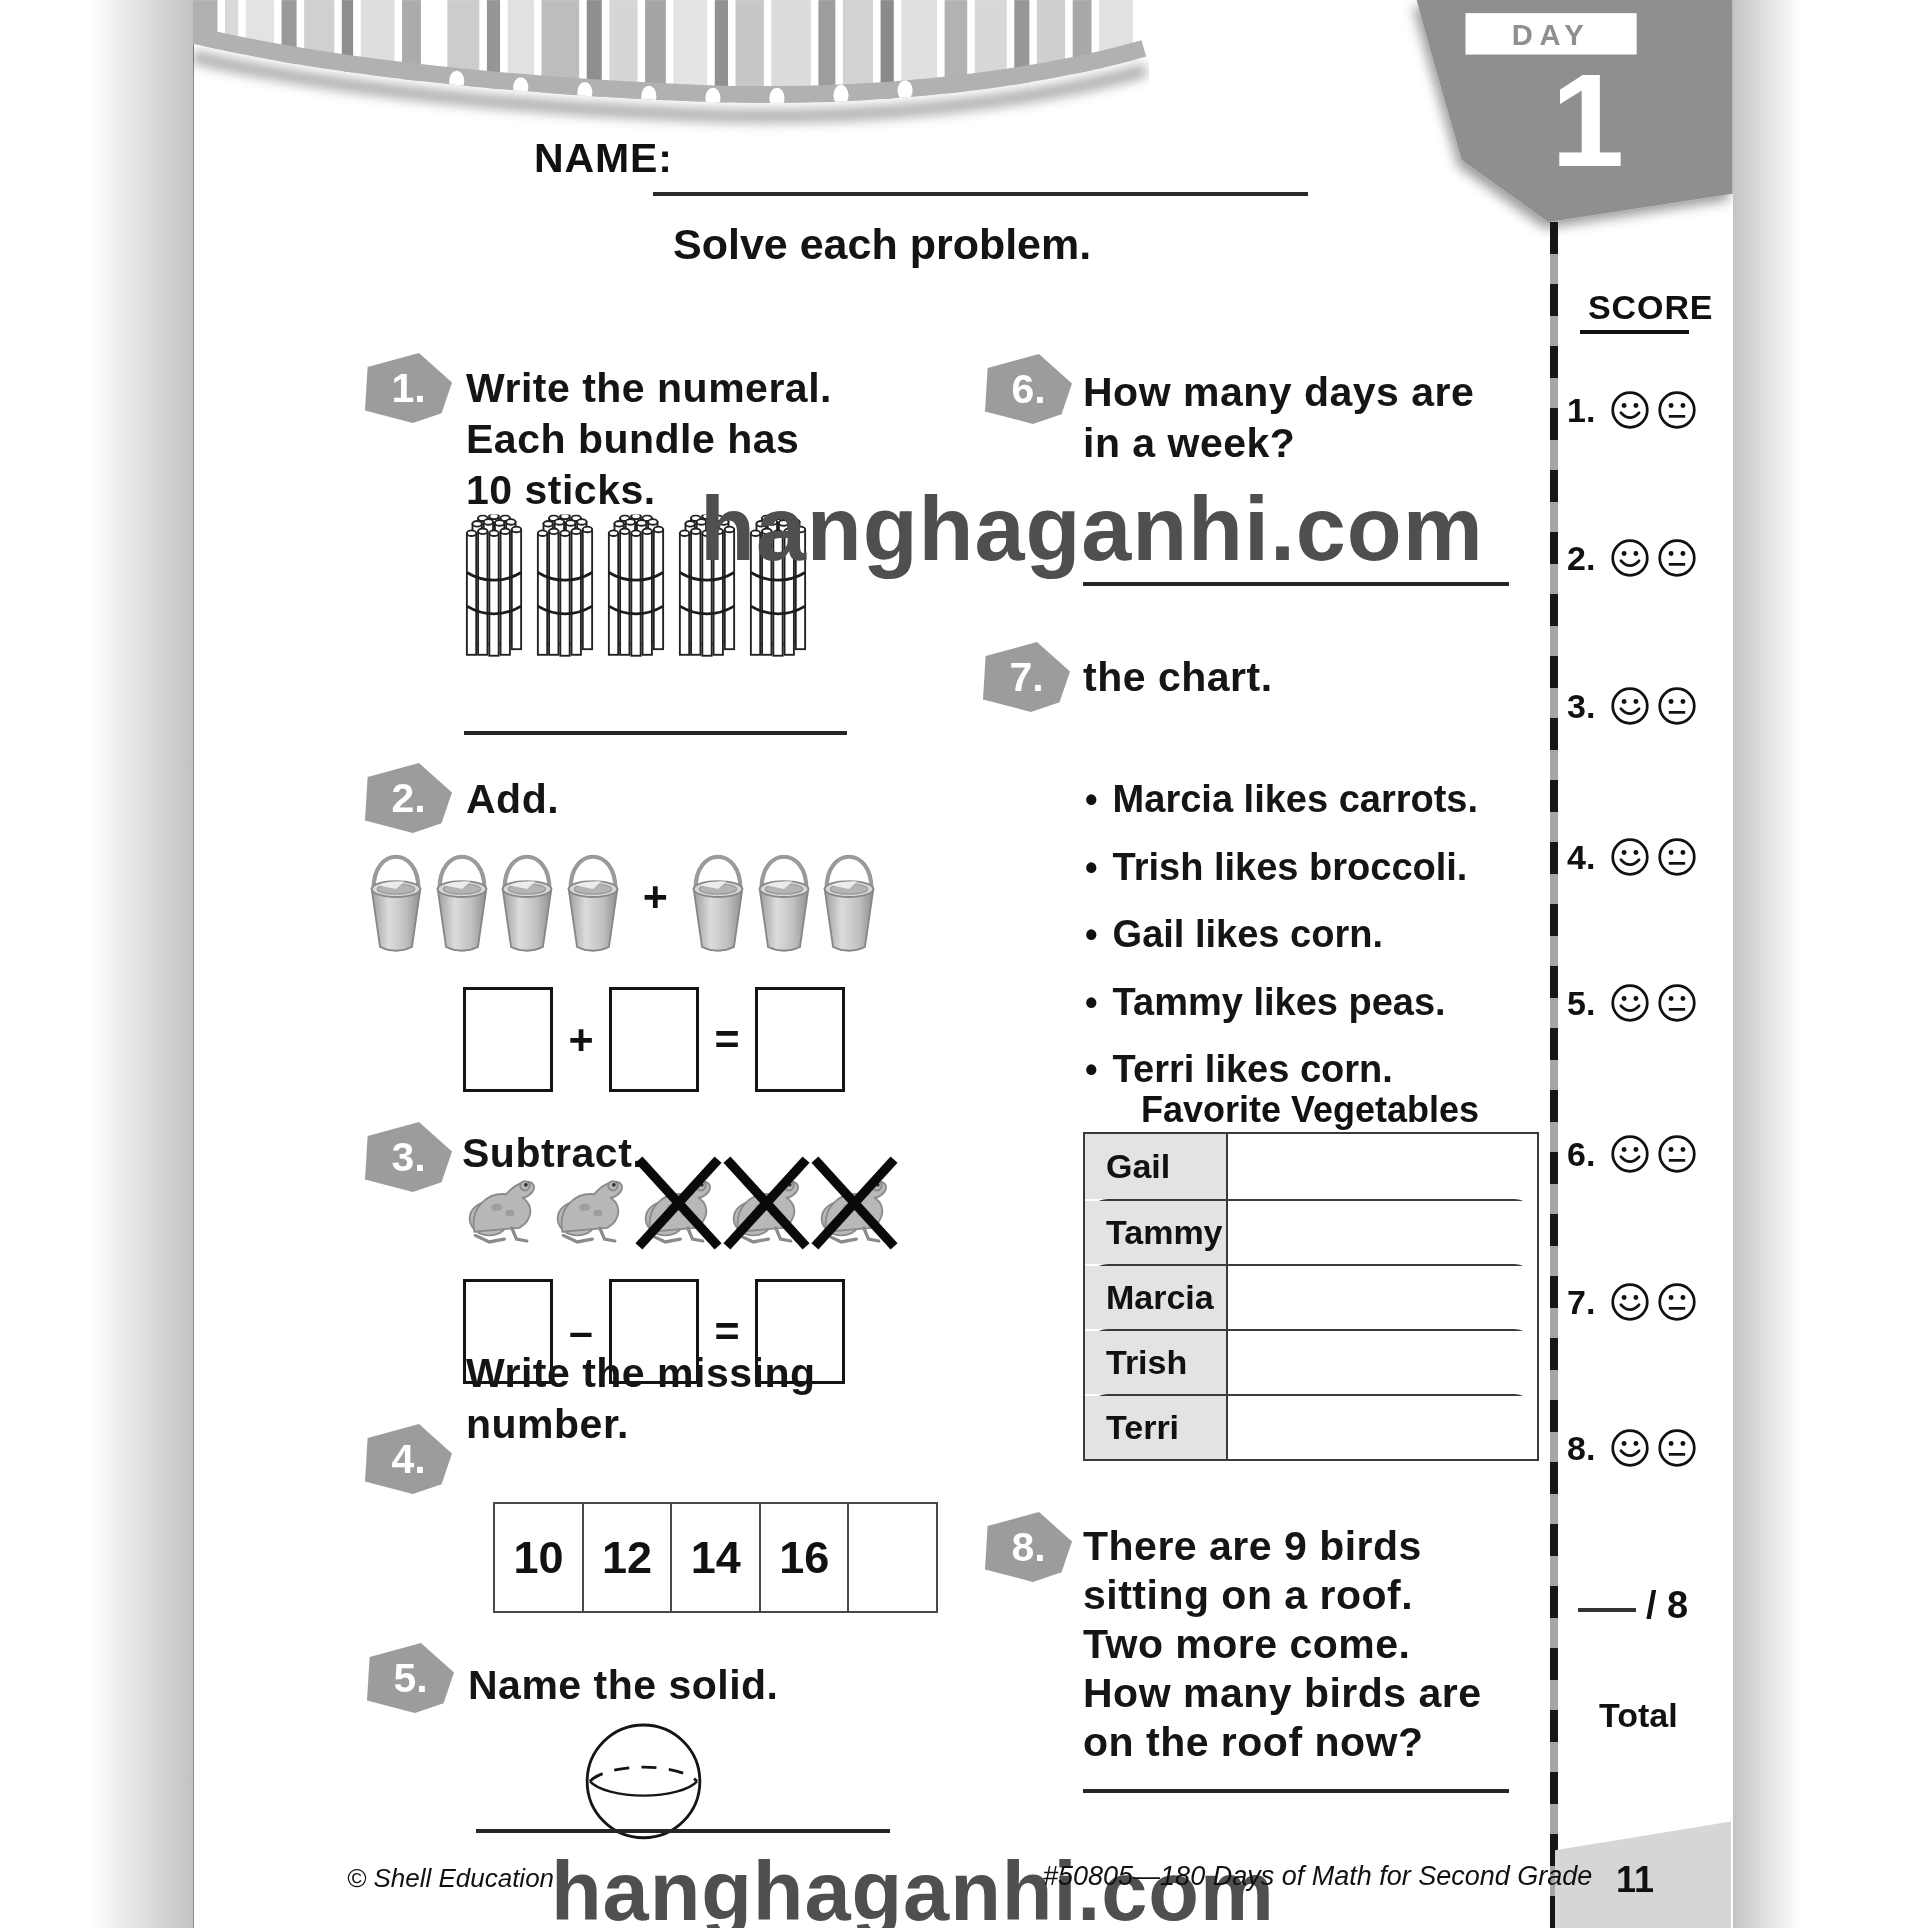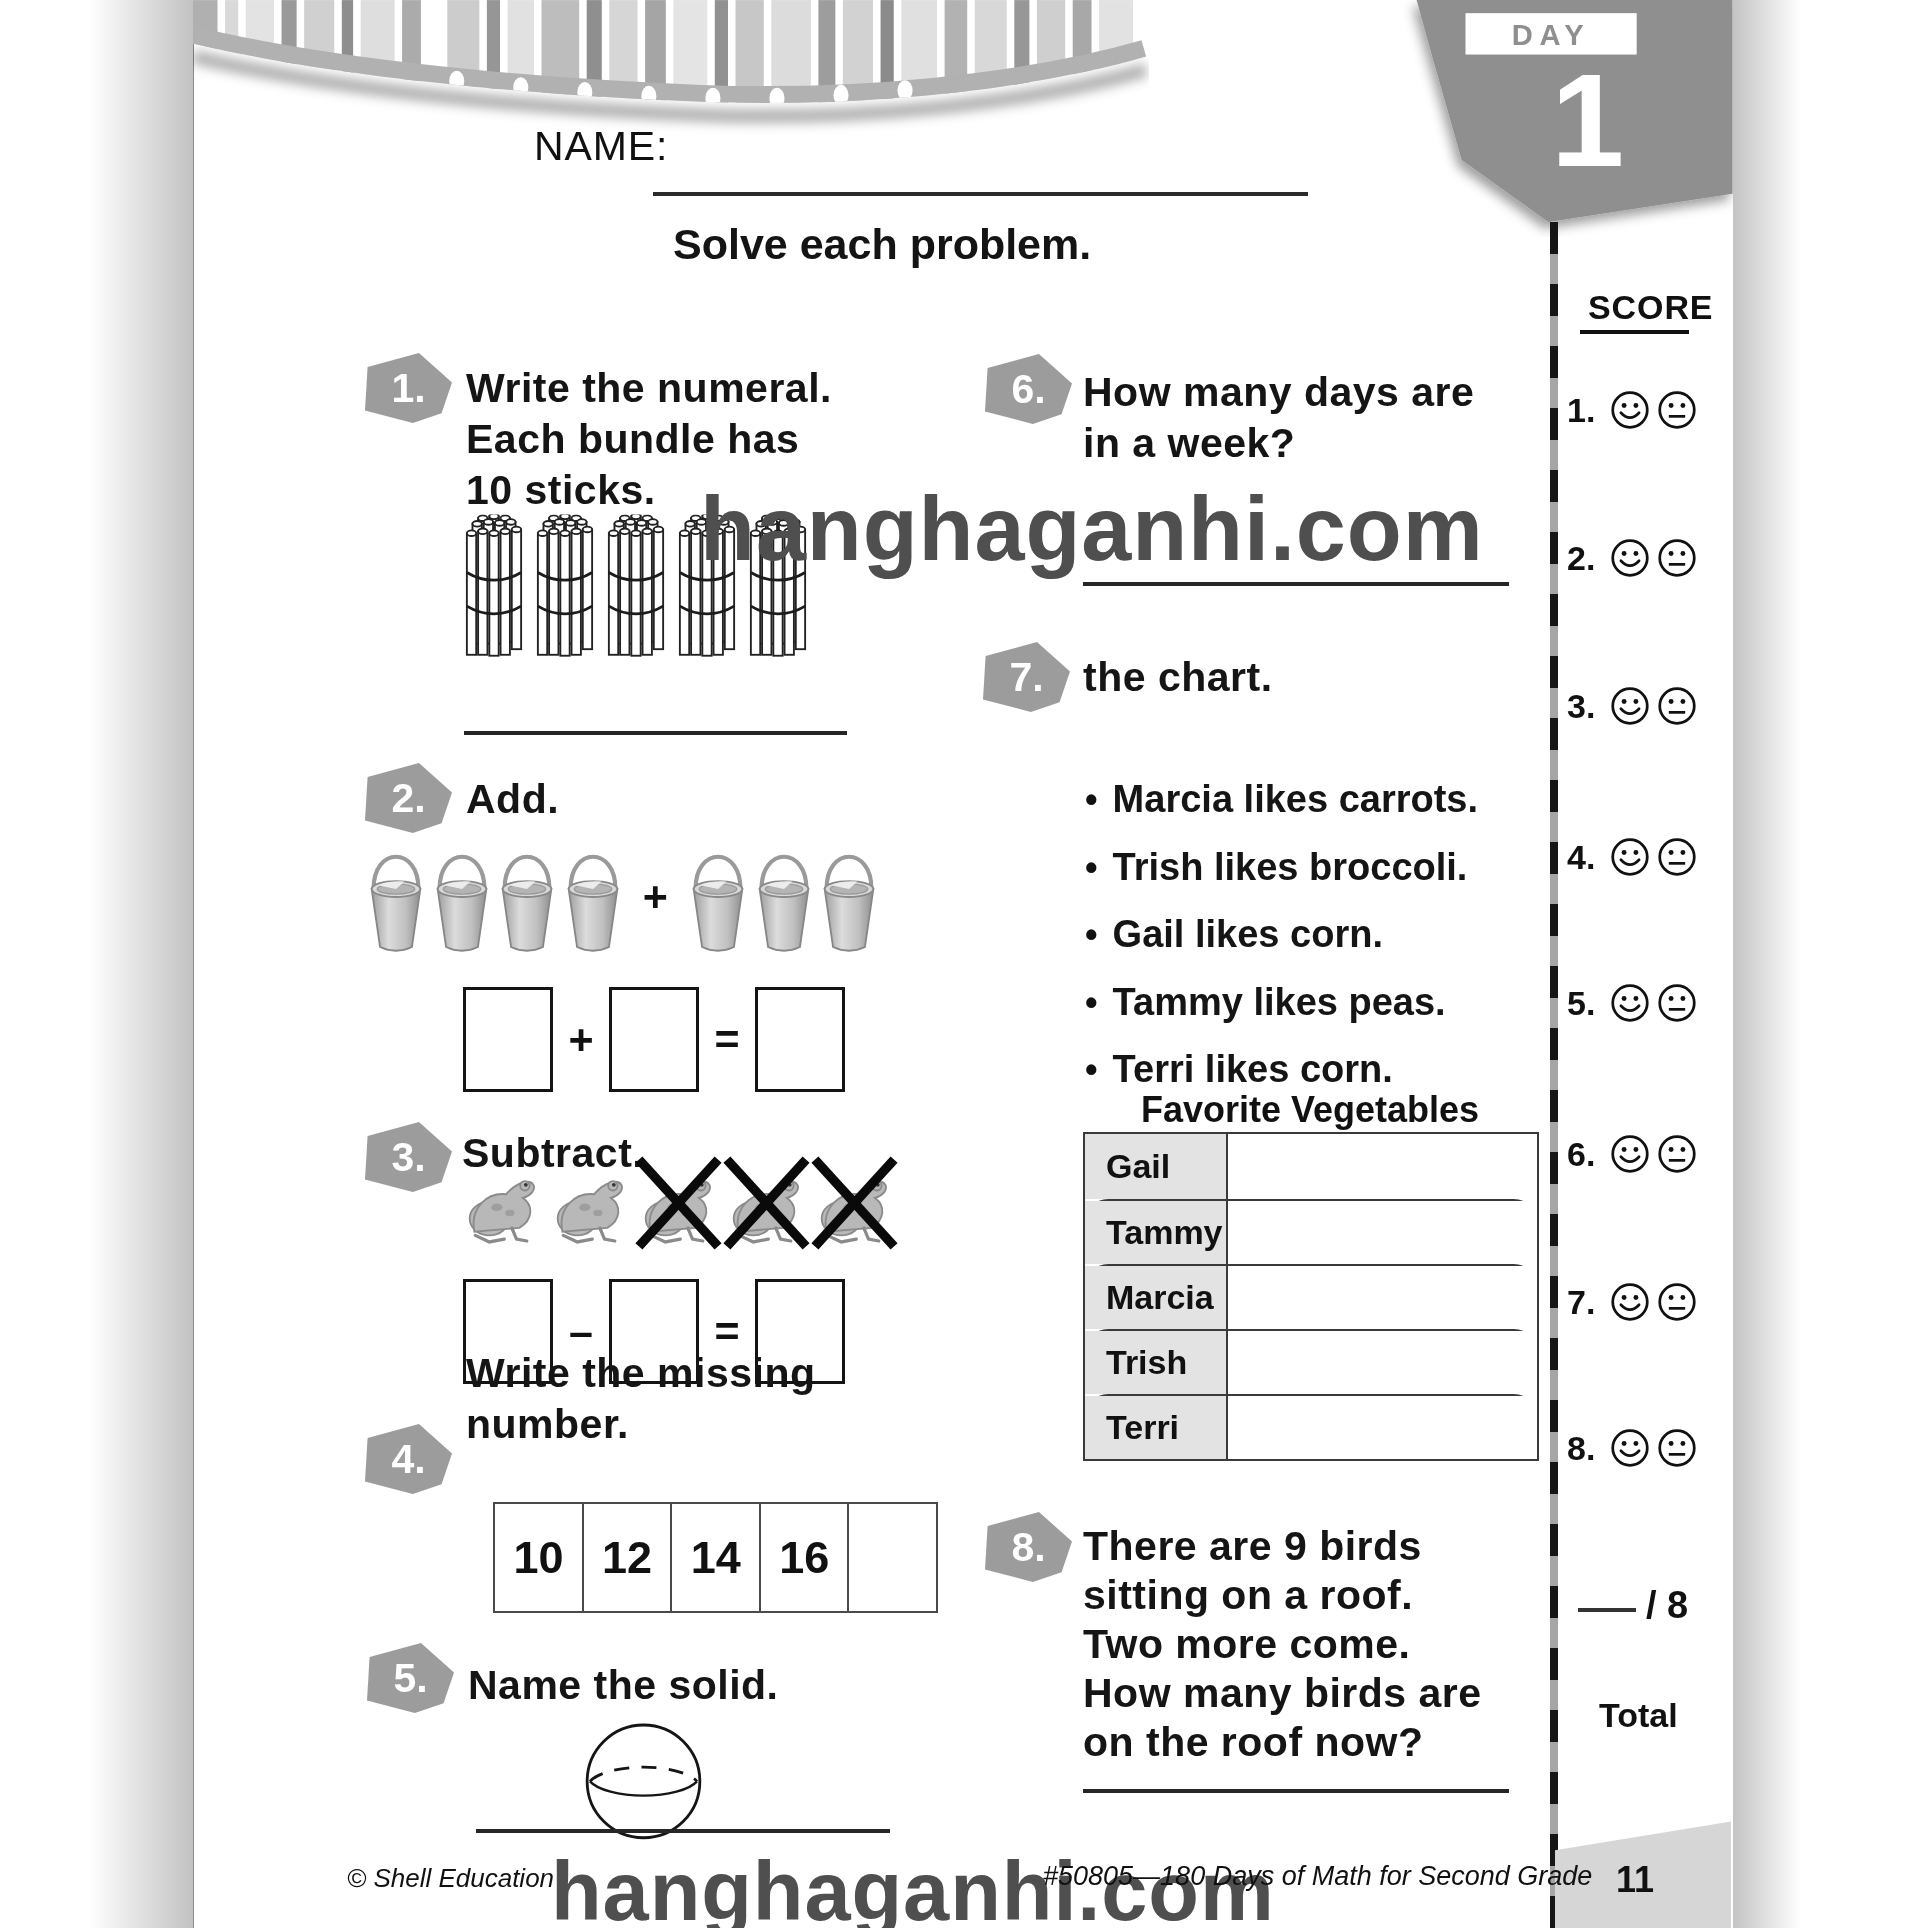--- a/index.html
+++ b/index.html
@@ -7,21 +7,21 @@
   body { font-family:"Liberation Sans", sans-serif; }
   #canvas { position:relative; width:1928px; height:1928px; background:#ffffff; overflow:hidden; }
 
   .abs { position:absolute; }
   .page { left:193px; top:0; width:1538px; height:1928px; background:#ffffff; border-left:1.9px solid #8a8a8a; }
   .shadow-left { left:89px; top:0; width:104px; height:1928px;
     background:linear-gradient(to right, rgba(255,255,255,0), rgba(110,110,110,0.42)); }
   .shadow-right { left:1733px; top:0; width:68px; height:1928px;
     background:linear-gradient(to right, rgba(70,70,70,0.32), rgba(255,255,255,0)); }
 
-  .name-label { left:534px; top:123px; font-size:41px; font-weight:400; letter-spacing:0.9px; color:#111; }
+  .name-label { left:534px; top:135px; font-size:41px; font-weight:700; letter-spacing:0.9px; color:#111; }
   .name-line { left:653px; top:192px; width:655px; height:3.8px; background:#2b2b2b; }
 
   .directions-badge { left:393px; top:188px; width:268px; height:108px; background:#a5a5a5;
     clip-path:polygon(0% 2%, 100% 28%, 100% 86%, 3% 100%);
     filter:drop-shadow(3.8px 4.7px 4.7px rgba(0,0,0,.35));
     display:flex; align-items:center; justify-content:center; }
   .directions-badge span { color:#fff; font-size:36px; font-weight:900; letter-spacing:0.5px;
     text-shadow:1.9px 1.9px 1.9px rgba(90,90,90,.6); transform:scaleY(1.1); }
   .directions-text { left:673px; top:220px; font-size:43px; font-weight:800; color:#141414; }
 

